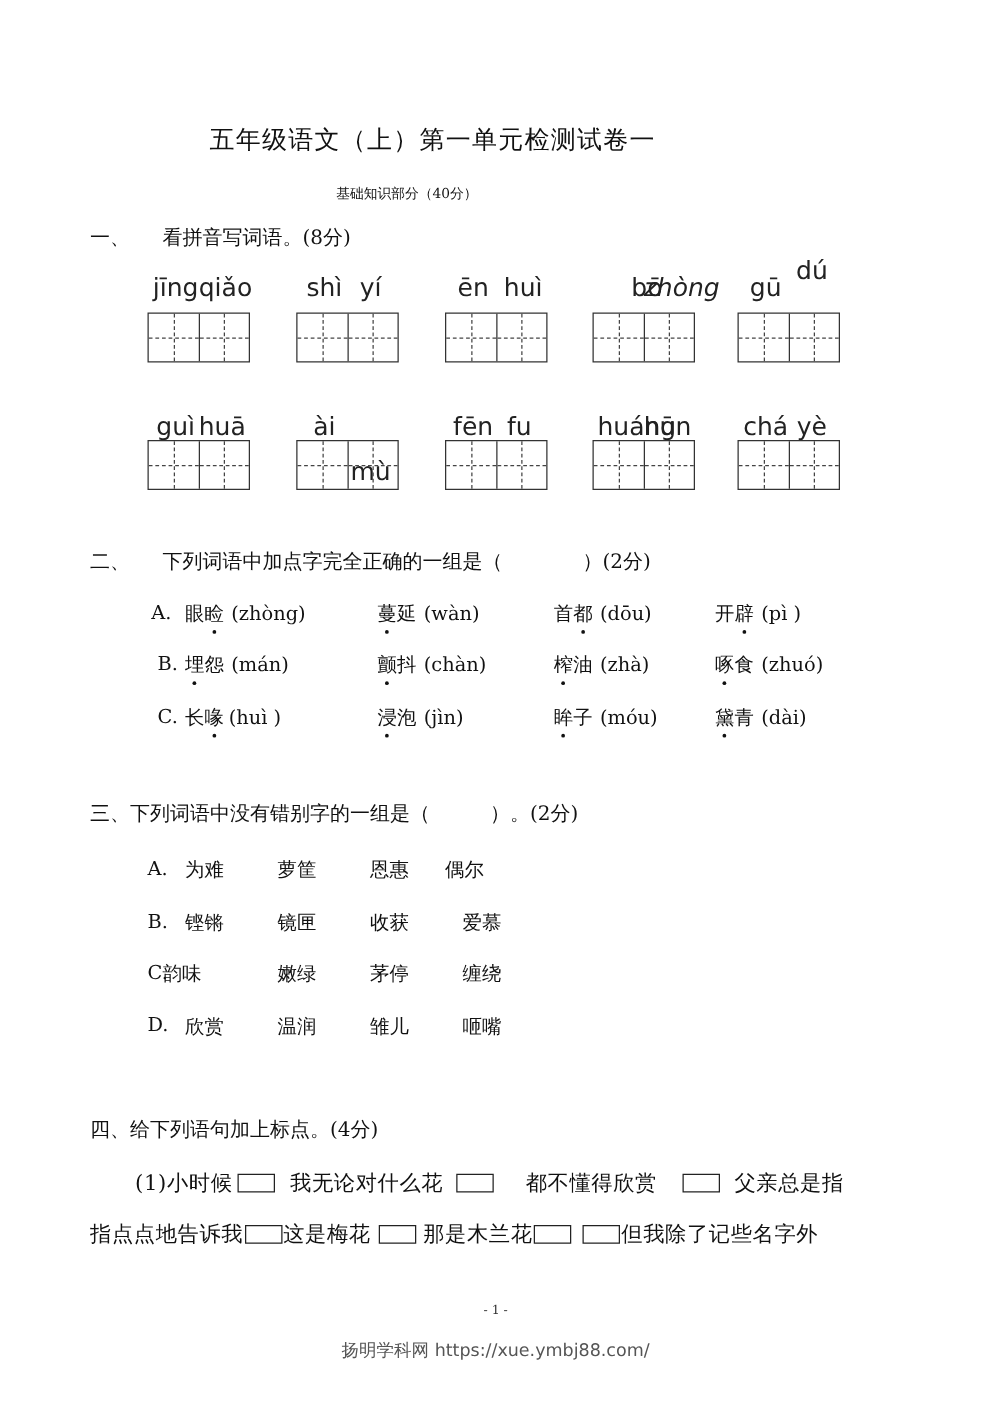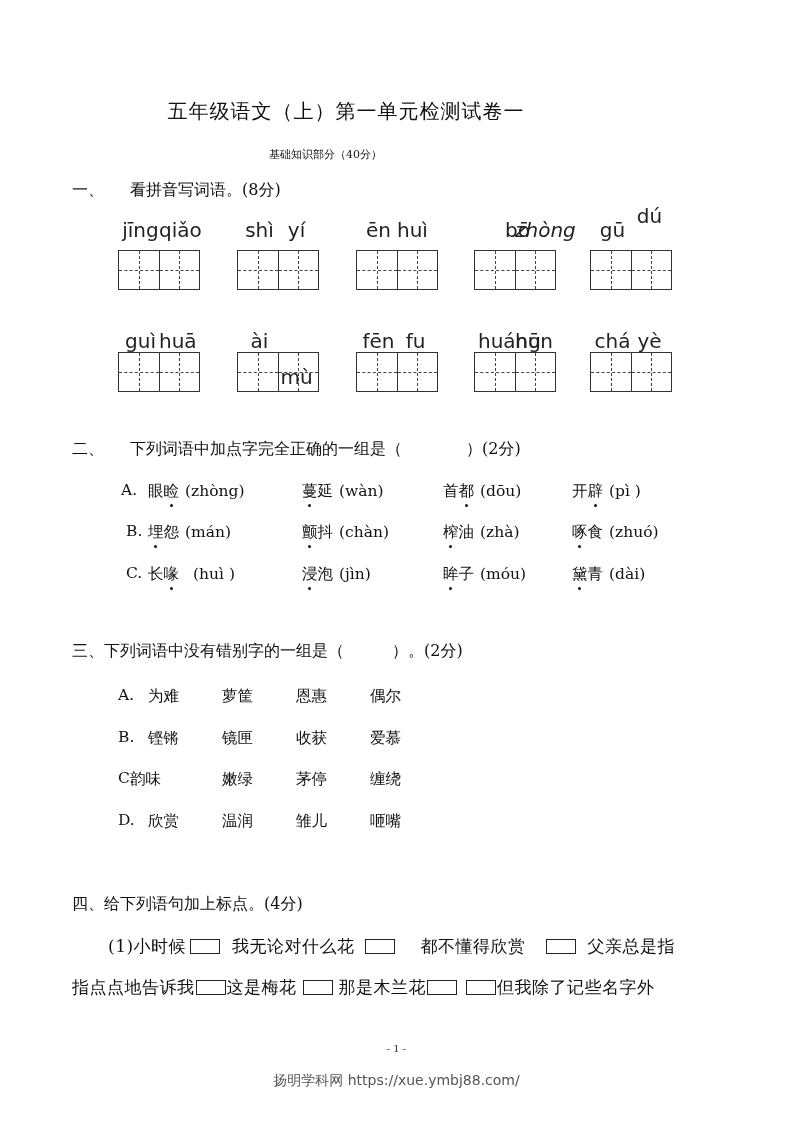--- a/index.html
+++ b/index.html
@@ -39,21 +39,21 @@
       <div class="cell"></div>
       <div class="cell"></div>
     </div>
     <div class="abs pinyin" style="left: 241px; top: 218px; width: 37px; text-align: center;">shì</div>
     <div class="abs pinyin" style="left: 278px; top: 218px; width: 37px; text-align: center;">yí</div>
     <div class="tian" style="left: 237px; top: 250px;">
       <div class="cell"></div>
       <div class="cell"></div>
     </div>
     <div class="abs pinyin" style="left: 360px; top: 218px; width: 37px; text-align: center;">ēn</div>
-    <div class="abs pinyin" style="left: 397px; top: 218px; width: 37px; text-align: left;">huì</div>
+    <div class="abs pinyin" style="left: 397px; top: 218px; width: 37px; text-align: right;">huì</div>
     <div class="tian" style="left: 356px; top: 250px;">
       <div class="cell"></div>
       <div class="cell"></div>
     </div>
     <div class="abs pinyin" style="left: 499px; top: 218px; width: 37px; text-align: center;">bō</div>
     <div class="abs pinyin" style="left: 515px; top: 218px; width: 37px; text-align: left; font-style: italic;">zhòng</div>
     <div class="tian" style="left: 474px; top: 250px;">
       <div class="cell"></div>
       <div class="cell"></div>
     </div>
@@ -102,33 +102,33 @@
     <div class="abs opt" style="left: 148px; top: 481px;"><span>眼</span><span class="dot">睑</span><span></span><span style="margin-left: 6px;">(zhòng)</span></div>
     <div class="abs opt" style="left: 302px; top: 481px;"><span></span><span class="dot">蔓</span><span>延</span><span style="margin-left: 6px;">(wàn)</span></div>
     <div class="abs opt" style="left: 443px; top: 481px;"><span>首</span><span class="dot">都</span><span></span><span style="margin-left: 6px;">(dōu)</span></div>
     <div class="abs opt" style="left: 572px; top: 481px;"><span>开</span><span class="dot">辟</span><span></span><span style="margin-left: 6px;">(pì )</span></div>
     <div class="abs opt" style="left: 126px; top: 522px;">B.</div>
     <div class="abs opt" style="left: 148px; top: 522px;"><span></span><span class="dot">埋</span><span>怨</span><span style="margin-left: 6px;">(mán)</span></div>
     <div class="abs opt" style="left: 302px; top: 522px;"><span></span><span class="dot">颤</span><span>抖</span><span style="margin-left: 6px;">(chàn)</span></div>
     <div class="abs opt" style="left: 443px; top: 522px;"><span></span><span class="dot">榨</span><span>油</span><span style="margin-left: 6px;">(zhà)</span></div>
     <div class="abs opt" style="left: 572px; top: 522px;"><span></span><span class="dot">啄</span><span>食</span><span style="margin-left: 6px;">(zhuó)</span></div>
     <div class="abs opt" style="left: 126px; top: 564px;">C.</div>
-    <div class="abs opt" style="left: 148px; top: 564px;"><span>长</span><span class="dot">喙</span><span></span><span style="margin-left: 14px;">(huì )</span></div>
+    <div class="abs opt" style="left: 148px; top: 564px;"><span>长</span><span class="dot">喙</span><span></span><span style="margin-left: 4px;">(huì )</span></div>
     <div class="abs opt" style="left: 302px; top: 564px;"><span></span><span class="dot">浸</span><span>泡</span><span style="margin-left: 6px;">(jìn)</span></div>
     <div class="abs opt" style="left: 443px; top: 564px;"><span></span><span class="dot">眸</span><span>子</span><span style="margin-left: 6px; text-align: center;">(móu)</span></div>
     <div class="abs opt" style="left: 572px; top: 564px;"><span></span><span class="dot">黛</span><span>青</span><span style="margin-left: 6px;">(dài)</span></div>
   </div>
 
 <div class="abs sec" style="left:72px; top:641px;">三、下列词语中没有错别字的一组是（　　　）。(2分)</div>
 <div id="s3">
     <div class="abs opt" style="left: 118px; top: 686px;">A.</div>
     <div class="abs opt" style="left: 148px; top: 686px;">为难</div>
     <div class="abs opt" style="left: 222px; top: 686px;">萝筐</div>
     <div class="abs opt" style="left: 296px; top: 686px;">恩惠</div>
-    <div class="abs opt" style="left: 370px; top: 686px; text-align: center;">偶尔</div>
+    <div class="abs opt" style="left: 356px; top: 686px; text-align: center;">偶尔</div>
     <div class="abs opt" style="left: 118px; top: 728px;">B.</div>
     <div class="abs opt" style="left: 148px; top: 728px;">铿锵</div>
     <div class="abs opt" style="left: 222px; top: 728px;">镜匣</div>
     <div class="abs opt" style="left: 296px; top: 728px;">收获</div>
     <div class="abs opt" style="left: 370px; top: 728px;">爱慕</div>
     <div class="abs opt" style="left: 118px; top: 769px;">C.</div>
     <div class="abs opt" style="left: 130px; top: 769px;">韵味</div>
     <div class="abs opt" style="left: 222px; top: 769px;">嫩绿</div>
     <div class="abs opt" style="left: 296px; top: 769px;">茅停</div>
     <div class="abs opt" style="left: 370px; top: 769px;">缠绕</div>

